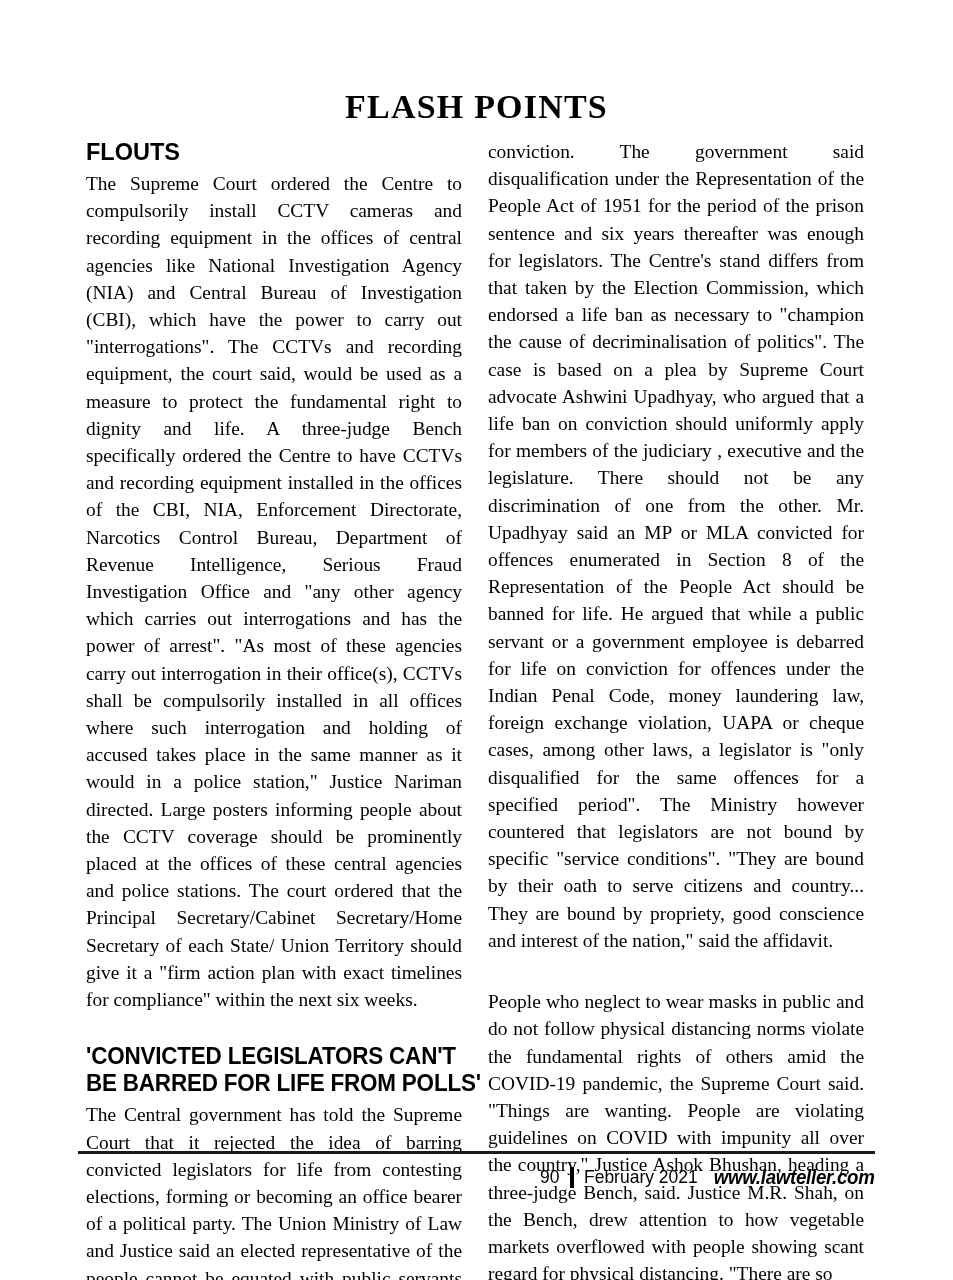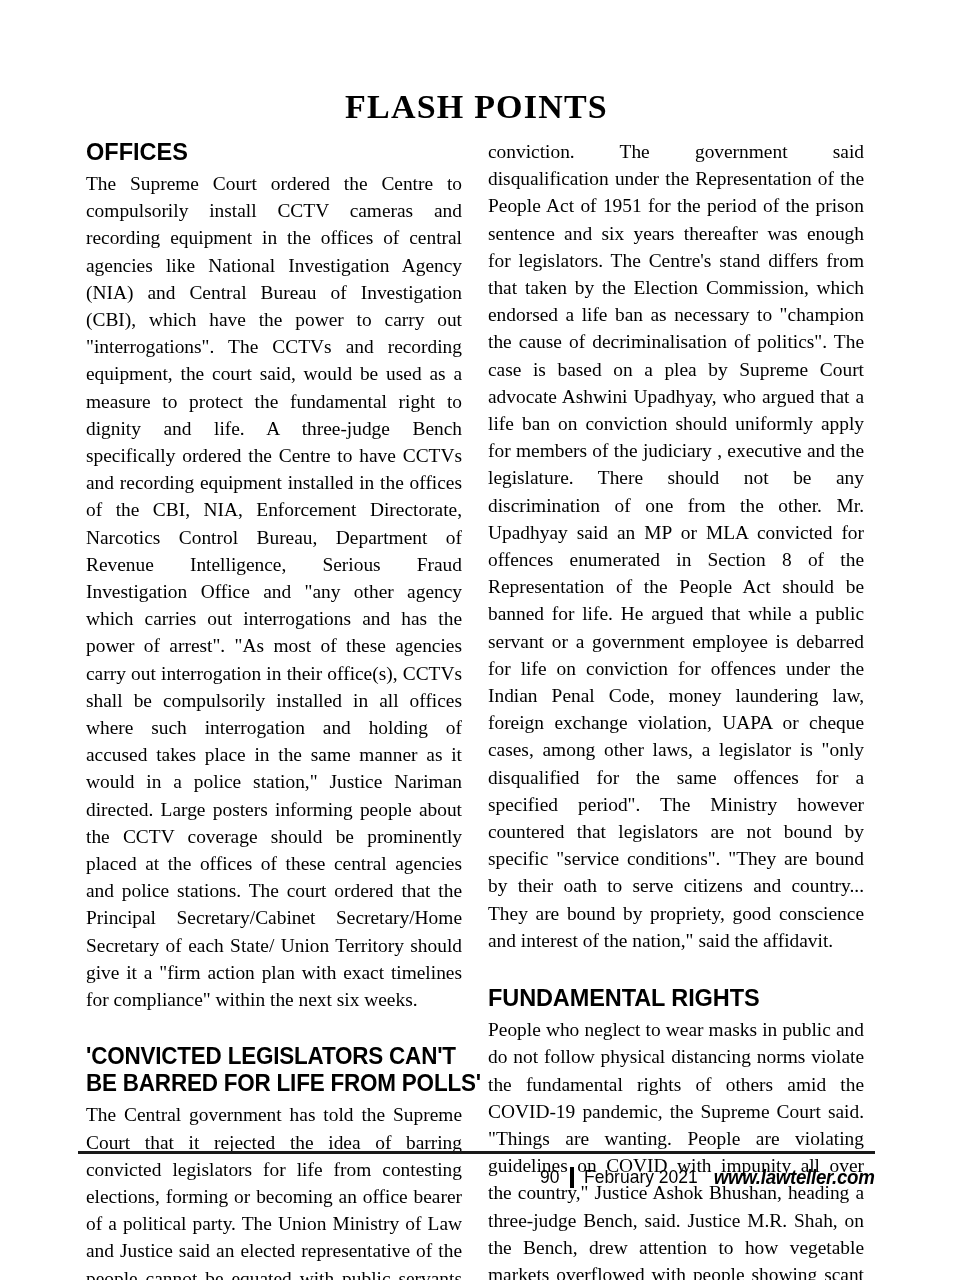--- a/index.html
+++ b/index.html
@@ -160,21 +160,21 @@
 
   <div class="masthead">
     <div class="masthead-title">FLASH POINTS</div>
   </div>
 
   <div class="columns">
 
     <div class="col">
 
       <h2 class="sect-head">
-        <span class="hl">OFFICES</span>
+        <span class="hl">FLOUTS</span>
       </h2>
 
       <p class="body">The Supreme Court ordered the Centre to compulsorily install CCTV cameras and recording equipment in the offices of central agencies like National Investigation Agency (NIA) and Central Bureau of Investigation (CBI), which have the power to carry out "interrogations". The CCTVs and recording equipment, the court said, would be used as a measure to protect the fundamental right to dignity and life. A three-judge Bench specifically ordered the Centre to have CCTVs and recording equipment installed in the offices of the CBI, NIA, Enforcement Directorate, Narcotics Control Bureau, Department of Revenue Intelligence, Serious Fraud Investigation Office and "any other agency which carries out interrogations and has the power of arrest". "As most of these agencies carry out interrogation in their office(s), CCTVs shall be compulsorily installed in all offices where such interrogation and holding of accused takes place in the same manner as it would in a police station," Justice Nariman directed. Large posters informing people about the CCTV coverage should be prominently placed at the offices of these central agencies and police stations. The court ordered that the Principal Secretary/Cabinet Secretary/Home Secretary of each State/ Union Territory should give it a "firm action plan with exact timelines for compliance" within the next six weeks.</p>
 
       <div class="head-gap"></div>
 
       <h2 class="sect-head condensed">
         <span class="hl">'CONVICTED LEGISLATORS CAN'T</span>
         <span class="hl">BE BARRED FOR LIFE FROM POLLS'</span>
       </h2>
@@ -183,21 +183,20 @@
 
     </div>
 
     <div class="col">
 
       <p class="body">conviction. The government said disqualification under the Representation of the People Act of 1951 for the period of the prison sentence and six years thereafter was enough for legislators. The Centre's stand differs from that taken by the Election Commission, which endorsed a life ban as necessary to "champion the cause of decriminalisation of politics". The case is based on a plea by Supreme Court advocate Ashwini Upadhyay, who argued that a life ban on conviction should uniformly apply for members of the judiciary , executive and the legislature. There should not be any discrimination of one from the other. Mr. Upadhyay said an MP or MLA convicted for offences enumerated in Section 8 of the Representation of the People Act should be banned for life. He argued that while a public servant or a government employee is debarred for life on conviction for offences under the Indian Penal Code, money laundering law, foreign exchange violation, UAPA or cheque cases, among other laws, a legislator is "only disqualified for the same offences for a specified period". The Ministry however countered that legislators are not bound by specific "service conditions". "They are bound by their oath to serve citizens and country... They are bound by propriety, good conscience and interest of the nation," said the affidavit.</p>
 
       <div class="head-gap"></div>
 
       <h2 class="sect-head h3">
-        <span class="hl hl2">FUNDAMENTAL RIGHTS</span>
       </h2>
 
       <p class="body">People who neglect to wear masks in public and do not follow physical distancing norms violate the fundamental rights of others amid the COVID-19 pandemic, the Supreme Court said. "Things are wanting. People are violating guidelines on COVID with impunity all over the country," Justice Ashok Bhushan, heading a three-judge Bench, said. Justice M.R. Shah, on the Bench, drew attention to how vegetable markets overflowed with people showing scant regard for physical distancing. "There are so</p>
 
     </div>
 
   </div>
 
   <div class="footer-rule"></div>
   <div class="footer">

